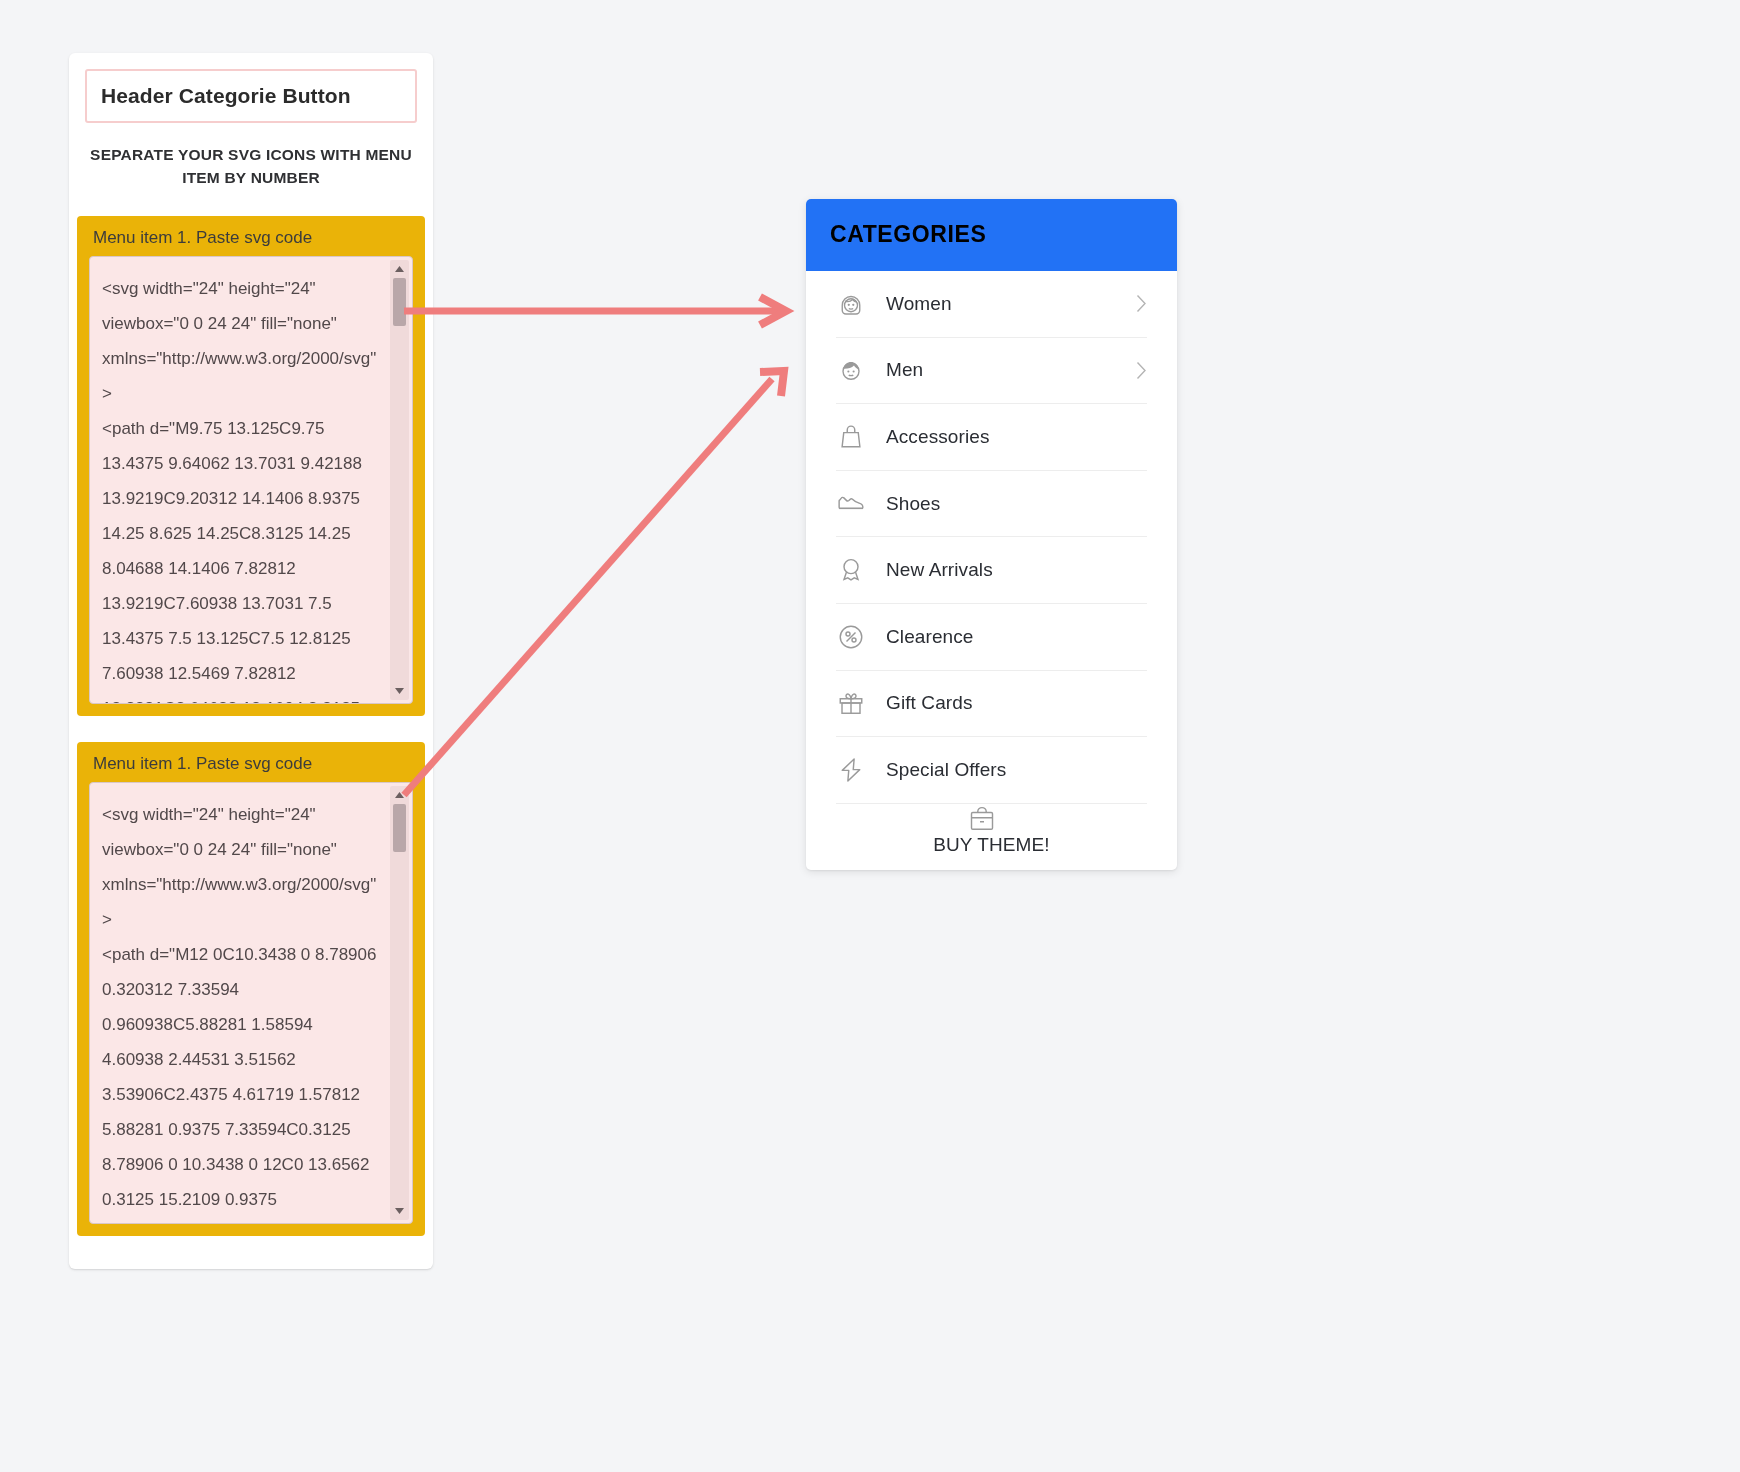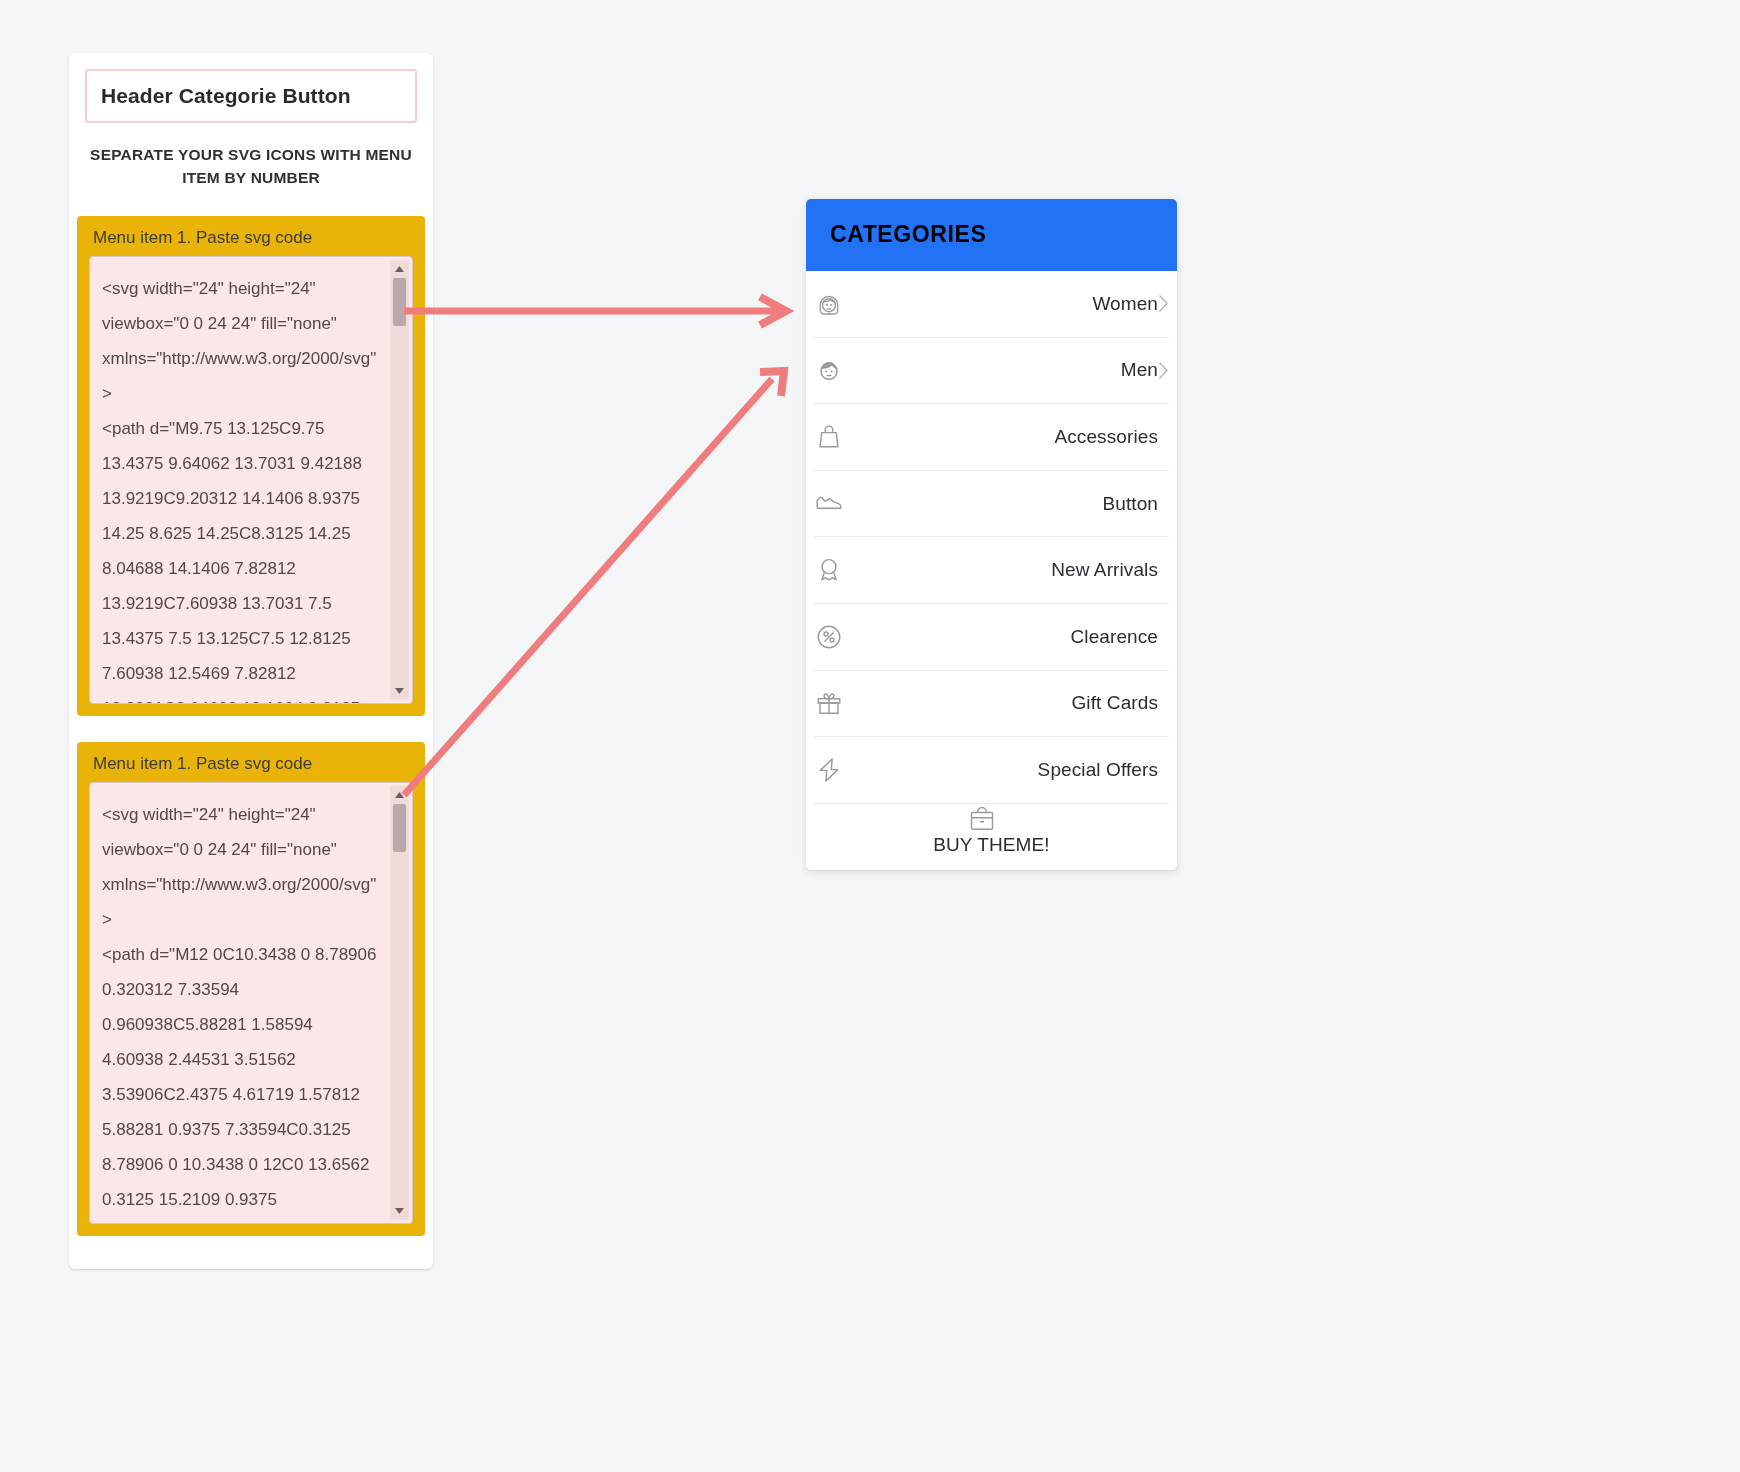--- a/index.html
+++ b/index.html
@@ -120,21 +120,21 @@
     overflow: hidden;
   }
   .categories-header {
     background: #2272f5;
     color: #000000;
     font-size: 23px;
     font-weight: 700;
     letter-spacing: 0.6px;
     padding: 22px 0 23px 24px;
   }
-  .categories-list { padding: 0 8px; text-align: right; }
+  .categories-list { padding: 0 30px; }
   .cat-item {
     display: flex;
     align-items: center;
     height: 66.6px;
     border-bottom: 1px solid #ededed;
     cursor: pointer;
   }
   .cat-item:last-child { border-bottom: none; flex-direction: column; }
   .cat-icon {
     width: 30px; height: 30px;
@@ -279,21 +279,21 @@
         </span>
       </div>
 
       <div class="cat-item">
         <span class="cat-icon">
           <svg width="30" height="30" viewBox="0 0 24 24" fill="none" stroke="currentColor" stroke-width="1.15">
             <path d="M2.5 9.5v5c0 .6.5 1 1 1h17c.6 0 1-.4 1-1 0-1.6-1.1-2.6-3-3.2-2.2-.7-3.9-1.6-5.3-3.1-.5-.5-1.2-.6-1.7-.1l-1.2 1.1c-.6.5-1.4.5-2-.1L6.3 7.1c-.6-.6-1.6-.5-2.1.2l-1.1 1.4a1 1 0 0 0-.6.8z"></path>
             <path d="M2.5 15.5h19"></path>
           </svg>
         </span>
-        <span class="cat-label">Button</span>
+        <span class="cat-label">Shoes</span>
         <span class="cat-chevron hidden">
           <svg width="11" height="19" viewBox="0 0 11 19" fill="none" stroke="currentColor" stroke-width="1.4">
               <path d="M1.5 1.5 9 9.5l-7.5 8"></path>
             </svg>
         </span>
       </div>
 
       <div class="cat-item">
         <span class="cat-icon">
           <svg width="30" height="30" viewBox="0 0 24 24" fill="none" stroke="currentColor" stroke-width="1.15">

